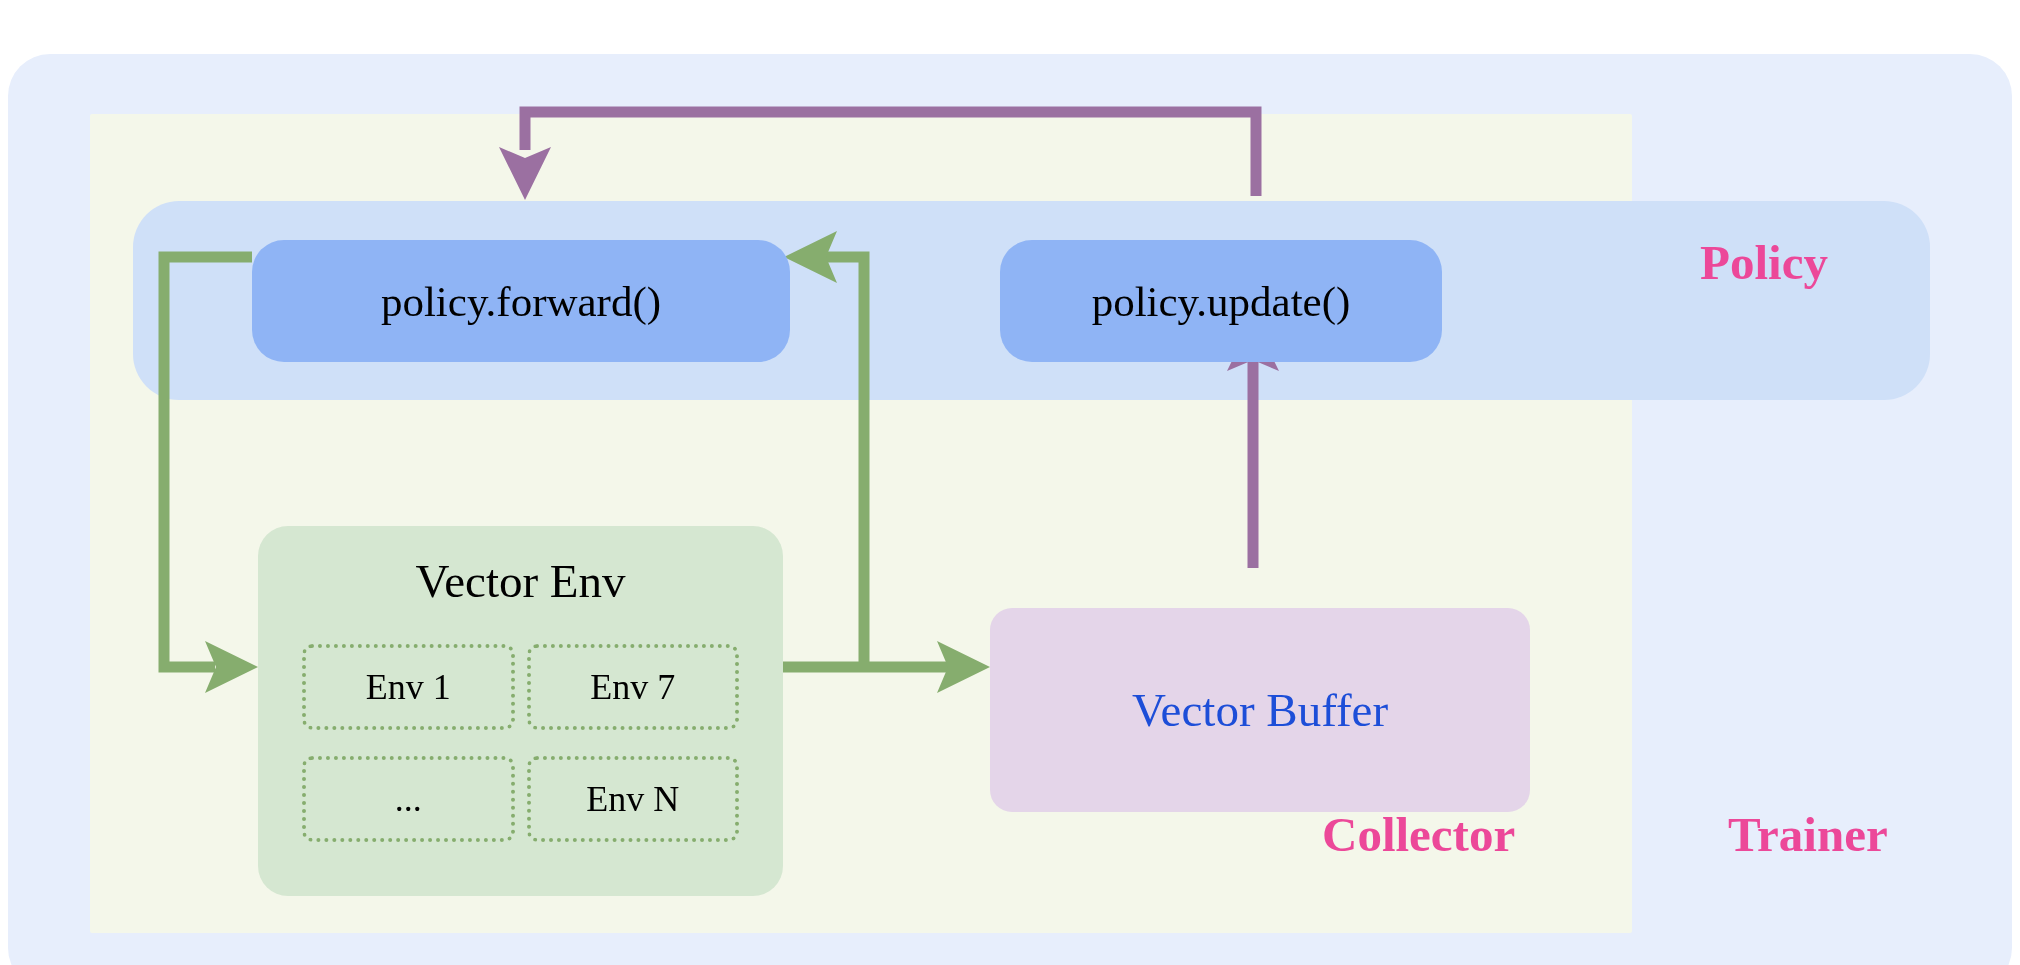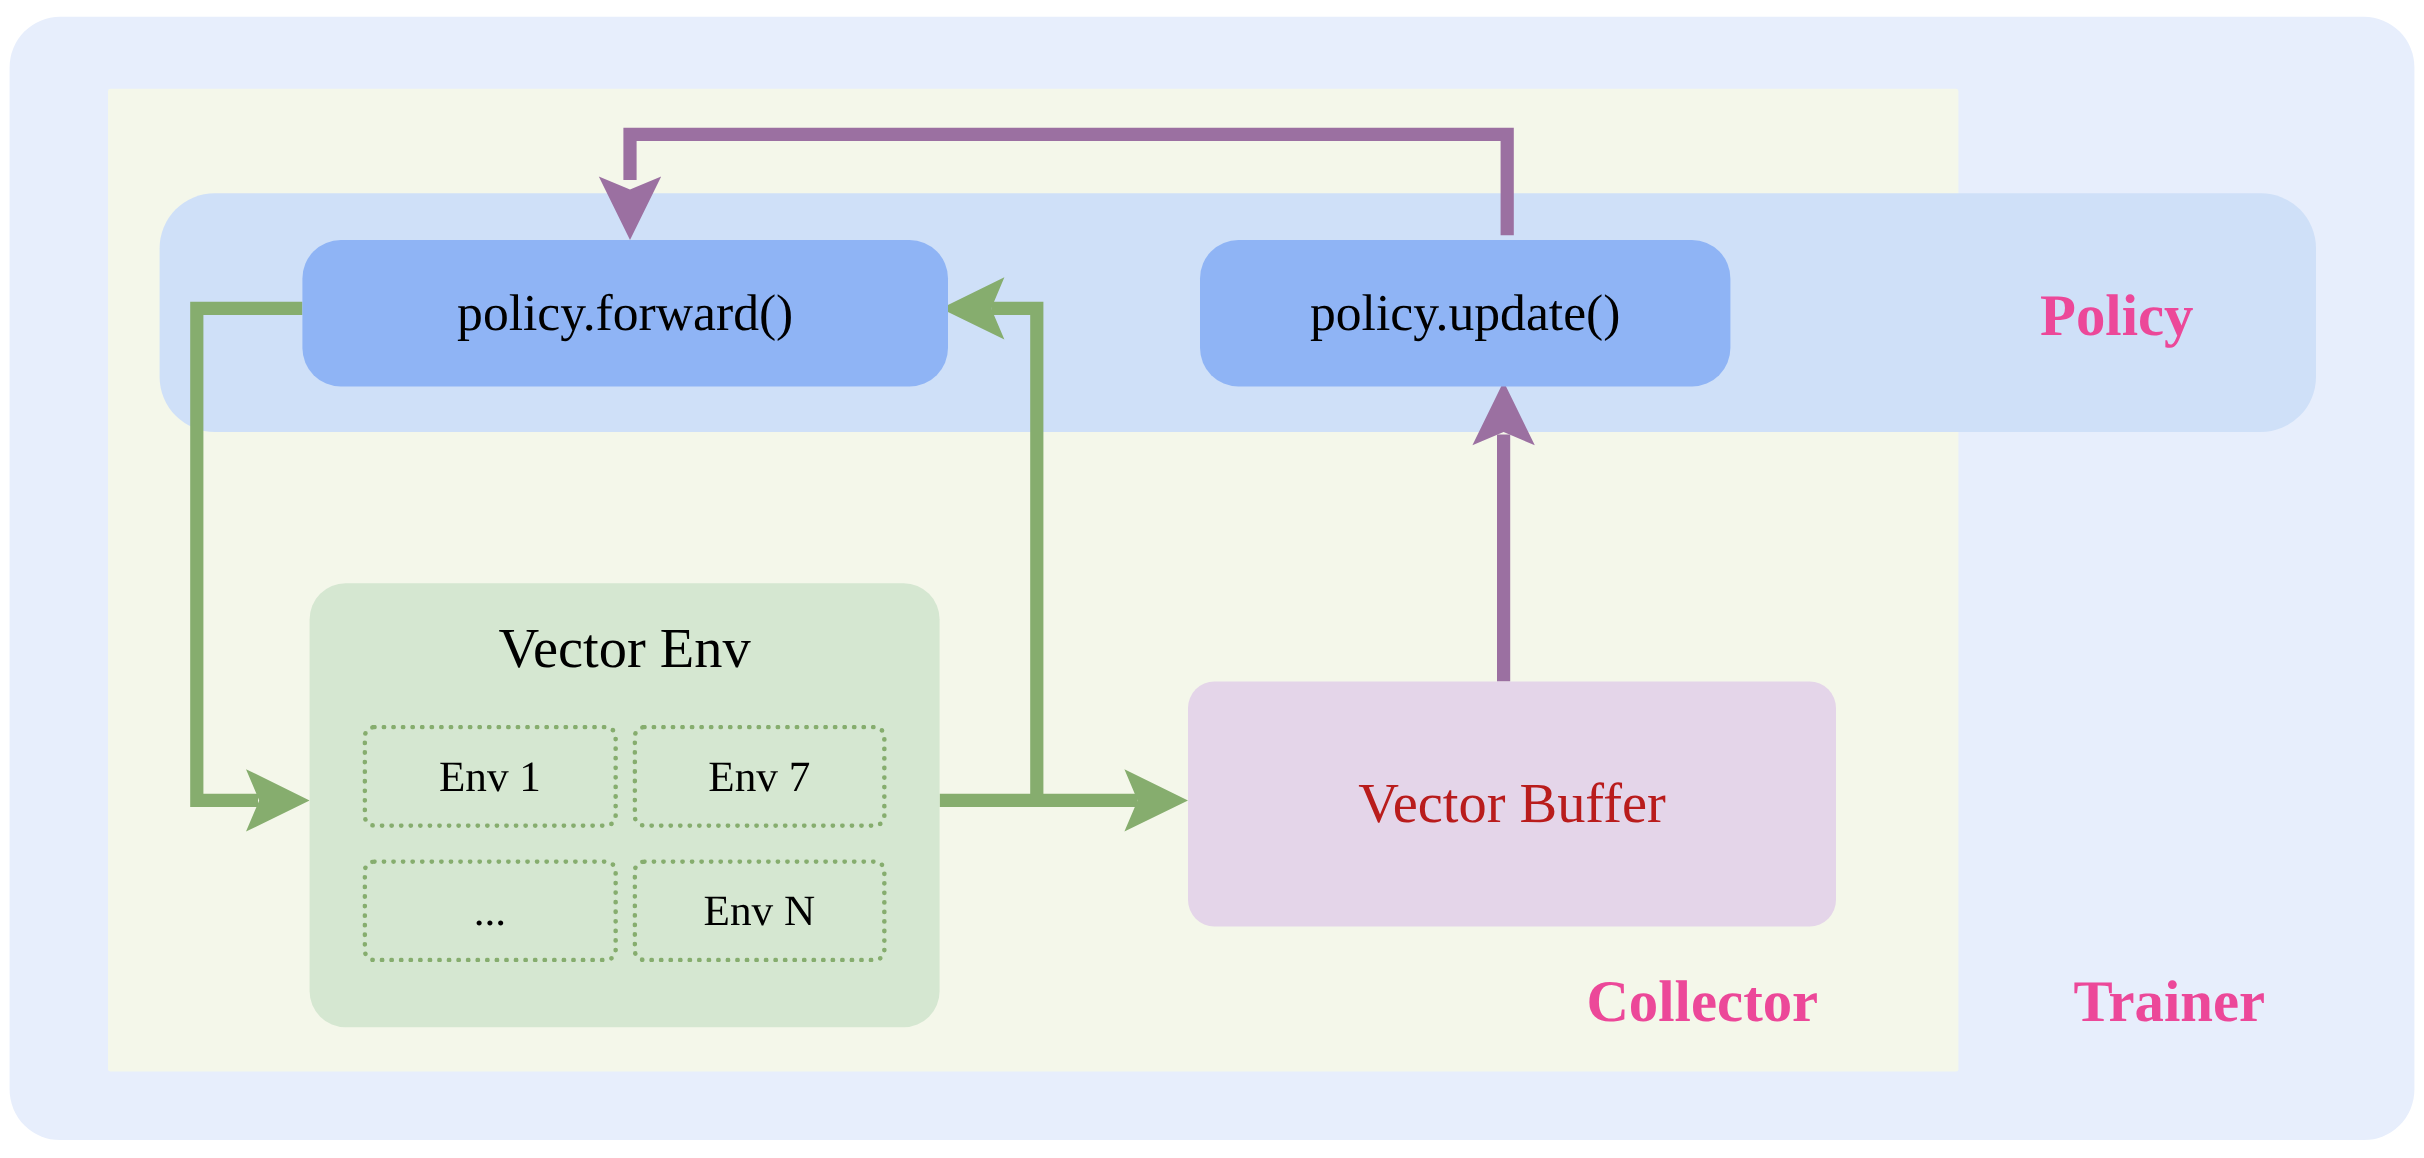--- a/index.html
+++ b/index.html
@@ -7,21 +7,21 @@
     background: #ffffff;
   }
   #stage {
     position: relative;
     width: 2020px;
     height: 965px;
     background: #ffffff;
     overflow: hidden;
     font-family: "Liberation Serif", "DejaVu Serif", serif;
   }
-  .box { position: absolute; box-sizing: border-box; }
+  .box { position: absolute; box-sizing: border-box; margin-top: 40px; }
 
   
   #trainer-container {
     left: 8px; top: 14px; width: 2004px; height: 936px;
     background: #e7eefc;
     border-radius: 42px;
   }
   #collector-container {
     left: 90px; top: 74px; width: 1542px; height: 819px;
     background: #f4f7ea;
@@ -69,21 +69,21 @@
     border-radius: 10px;
     display: flex; align-items: center; justify-content: center;
     font-size: 36px; color: #000;
   }
 
   #vector-buffer-node {
     left: 990px; top: 568px; width: 540px; height: 204px;
     background: #e4d5e9;
     border-radius: 22px;
     display: flex; align-items: center; justify-content: center;
-    font-size: 47px; color: #b91c1c;
+    font-size: 47px; color: #1d4ed8;
   }
 
   
   .caption {
     position: absolute;
     font-family: Liberation Serif, serif;
     font-weight: bold;
     font-size: 49px;
     color: #ec4899;
     white-space: nowrap;

